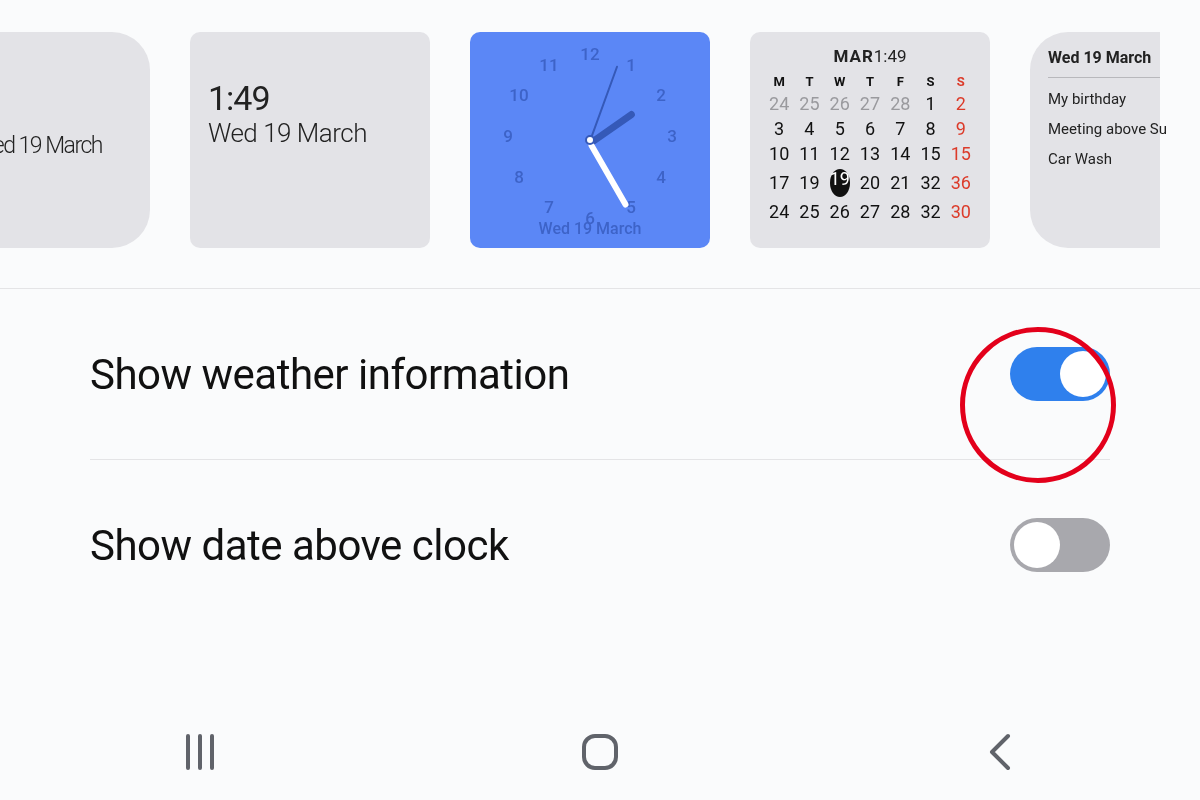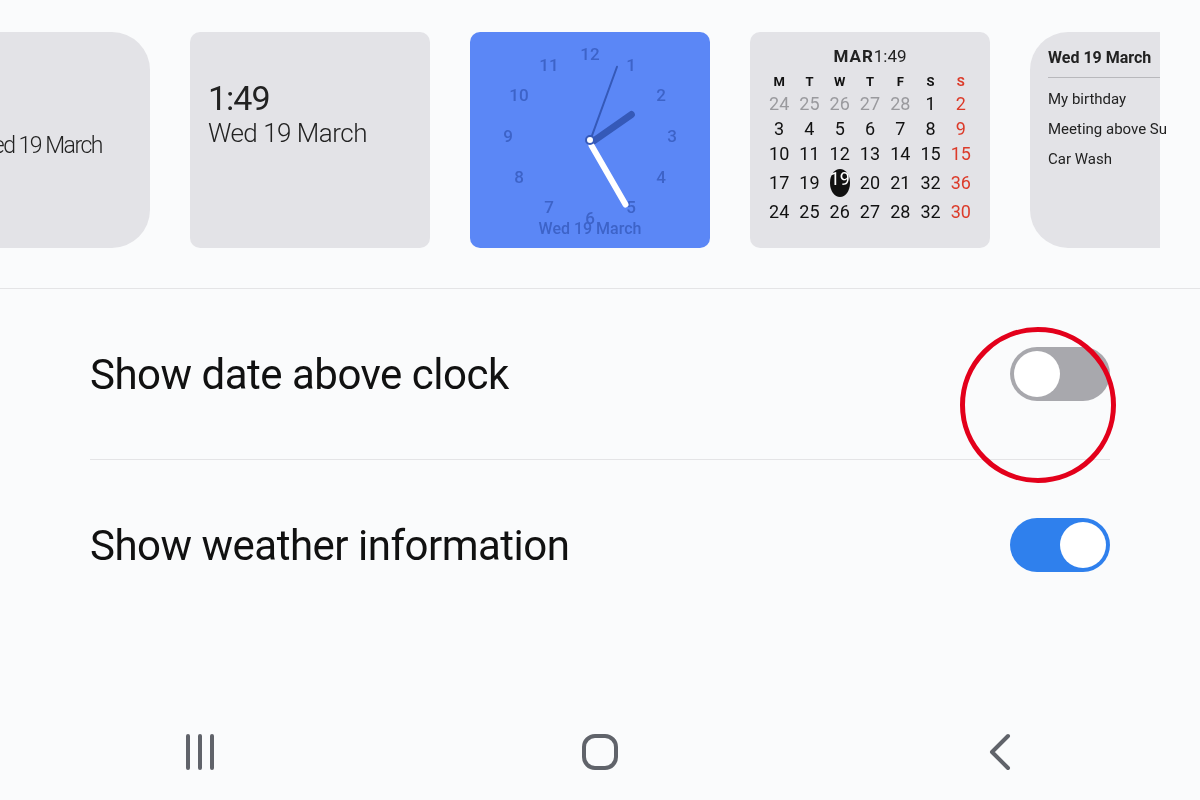--- a/index.html
+++ b/index.html
@@ -266,29 +266,29 @@
         <div class="ev">Meeting above Su</div>
         <div class="ev">Car Wash</div>
       </div>
   </div>
 
 </div>
 
 <div class="settings">
 
   <div class="row">
+    <div class="label">Show weather information</div>
+    <div class="toggle on">
+      <div class="knob"></div>
+    </div>
+  </div>
+
+  <div class="row">
     <div class="label">Show date above clock</div>
     <div class="toggle off">
-      <div class="knob"></div>
-    </div>
-  </div>
-
-  <div class="row">
-    <div class="label">Show weather information</div>
-    <div class="toggle on">
       <div class="knob"></div>
     </div>
   </div>
 
 </div>
 
 <div class="highlight-ring"></div>
 
 <div class="navbar">
   <div class="nav-btn">

